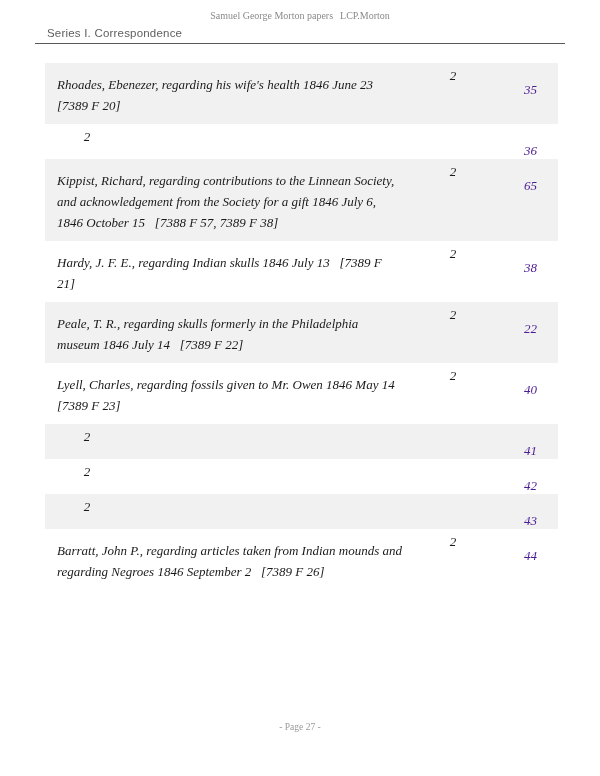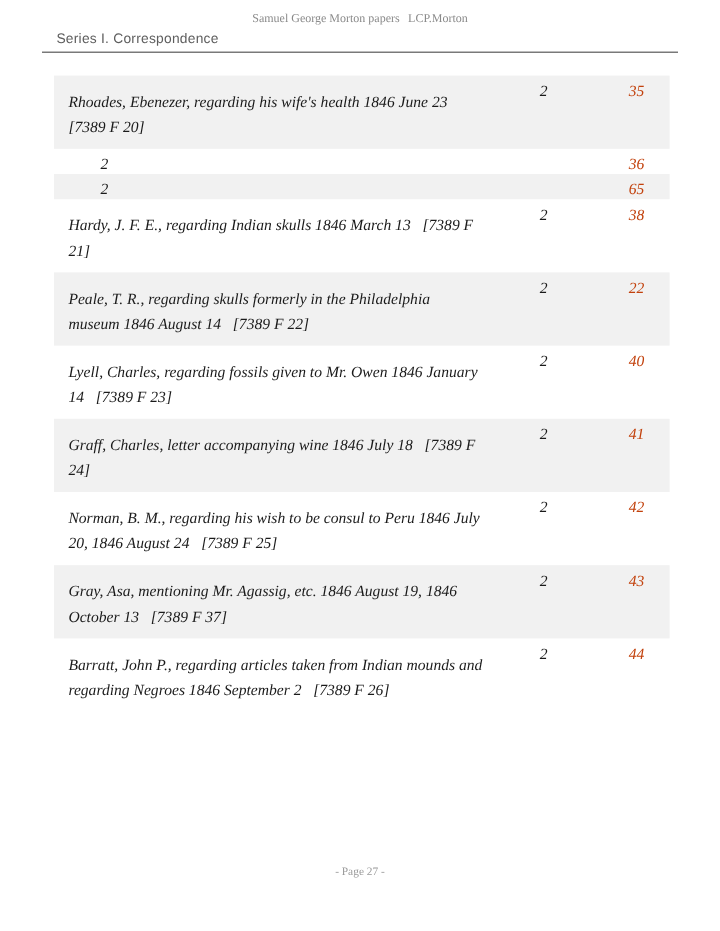--- a/index.html
+++ b/index.html
@@ -61,24 +61,24 @@
     width: 84px;
     padding-top: 5px;
     text-align: center;
     font-size: 13px;
     color: #1a1a1a;
   }
   .cell-folder {
     box-sizing: border-box;
     width: 55px;
     margin-left: auto;
-    padding-top: 5px;
+    padding-top: 19px;
     text-align: center;
     font-size: 13px;
-    color: #c2410c;
+    color: #4c1d95;
   }
 
   
   .page-footer {
     position: absolute; top: 722px; left: 0; width: 100%;
     text-align: center;
     font-size: 9.5px;
     color: #9a9a9a;
   }
 </style>
@@ -99,56 +99,54 @@
     <div class="cell-box">2</div>
     <div class="cell-folder">35</div>
   </div>
 
   <div class="entry-row">
     <div class="cell-box">2</div>
     <div class="cell-folder">36</div>
   </div>
 
   <div class="entry-row">
+    <div class="cell-title">Kippist, Richard, regarding contributions to the Linnean Society, and acknowledgement from the Society for a gift 1846 July 6, 1846 October 15   [7388 F 57, 7389 F 38]</div>
     <div class="cell-box">2</div>
     <div class="cell-folder">65</div>
   </div>
 
   <div class="entry-row">
-    <div class="cell-title">Hardy, J. F. E., regarding Indian skulls 1846 March 13   [7389 F 21]</div>
+    <div class="cell-title">Hardy, J. F. E., regarding Indian skulls 1846 July 13   [7389 F 21]</div>
     <div class="cell-box">2</div>
     <div class="cell-folder">38</div>
   </div>
 
   <div class="entry-row">
-    <div class="cell-title">Peale, T. R., regarding skulls formerly in the Philadelphia museum 1846 August 14   [7389 F 22]</div>
+    <div class="cell-title">Peale, T. R., regarding skulls formerly in the Philadelphia museum 1846 July 14   [7389 F 22]</div>
     <div class="cell-box">2</div>
     <div class="cell-folder">22</div>
   </div>
 
   <div class="entry-row">
-    <div class="cell-title">Lyell, Charles, regarding fossils given to Mr. Owen 1846 January 14   [7389 F 23]</div>
+    <div class="cell-title">Lyell, Charles, regarding fossils given to Mr. Owen 1846 May 14   [7389 F 23]</div>
     <div class="cell-box">2</div>
     <div class="cell-folder">40</div>
   </div>
 
   <div class="entry-row">
-    <div class="cell-title">Graff, Charles, letter accompanying wine 1846 July 18   [7389 F 24]</div>
     <div class="cell-box">2</div>
     <div class="cell-folder">41</div>
   </div>
 
   <div class="entry-row">
-    <div class="cell-title">Norman, B. M., regarding his wish to be consul to Peru 1846 July 20, 1846 August 24   [7389 F 25]</div>
     <div class="cell-box">2</div>
     <div class="cell-folder">42</div>
   </div>
 
   <div class="entry-row">
-    <div class="cell-title">Gray, Asa, mentioning Mr. Agassig, etc. 1846 August 19, 1846 October 13   [7389 F 37]</div>
     <div class="cell-box">2</div>
     <div class="cell-folder">43</div>
   </div>
 
   <div class="entry-row">
     <div class="cell-title">Barratt, John P., regarding articles taken from Indian mounds and regarding Negroes 1846 September 2   [7389 F 26]</div>
     <div class="cell-box">2</div>
     <div class="cell-folder">44</div>
   </div>
 

